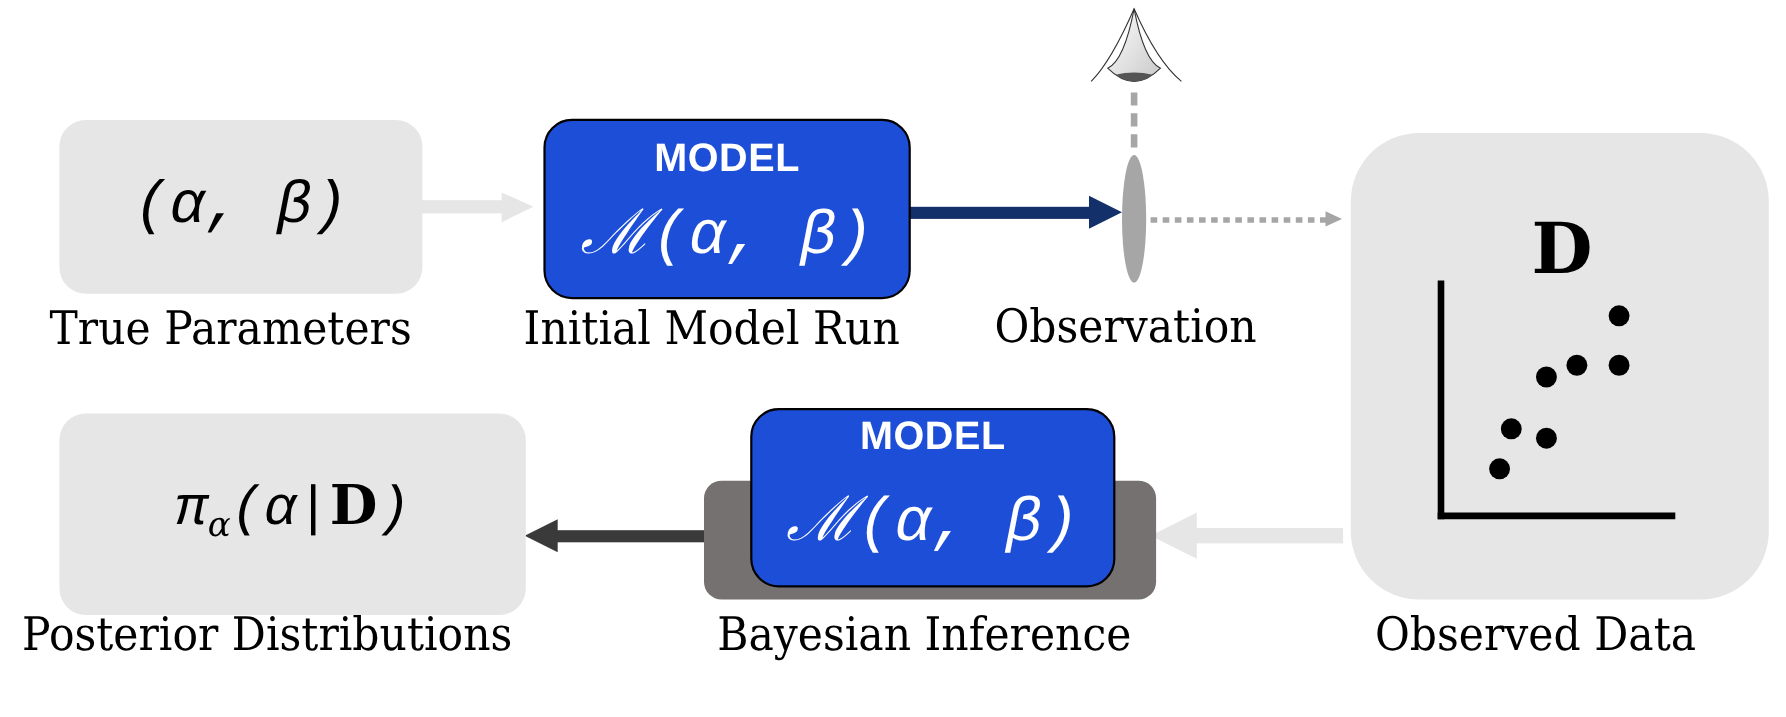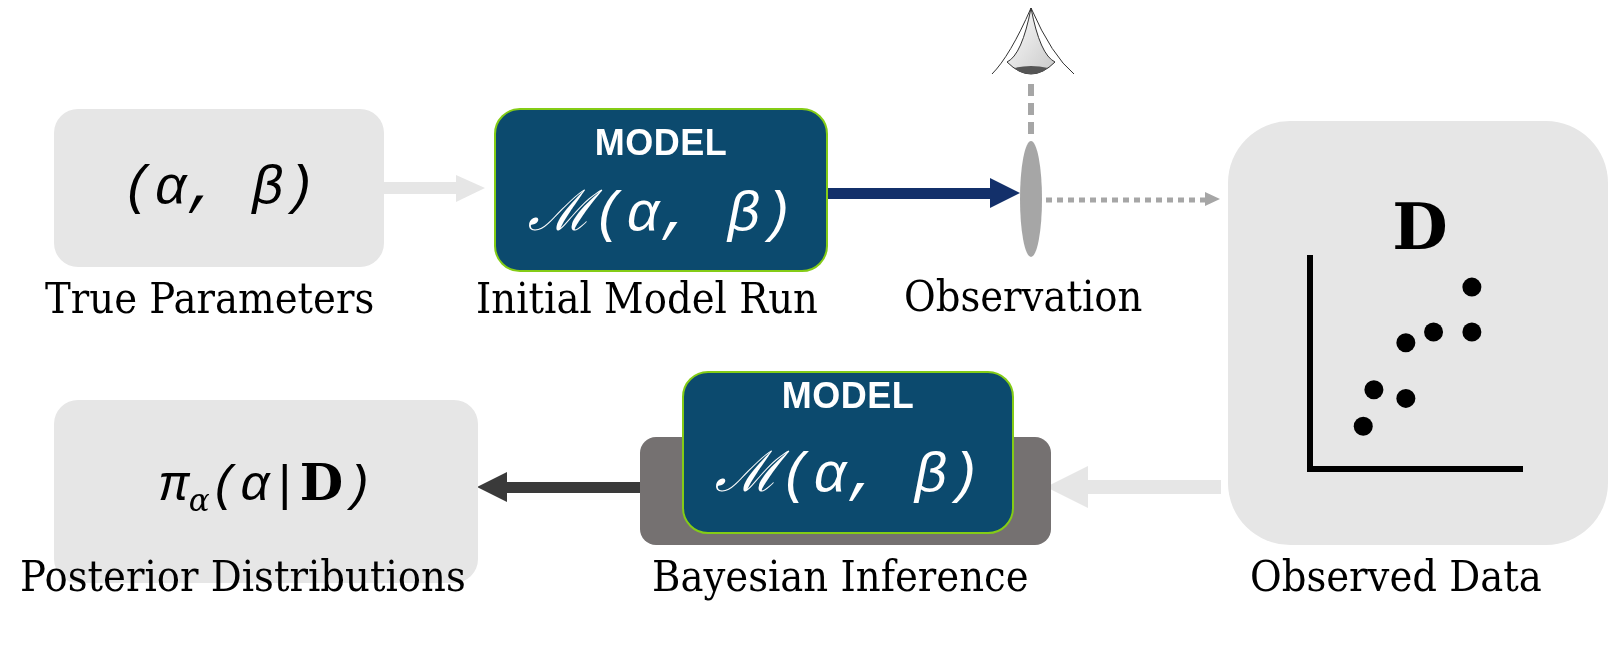--- a/index.html
+++ b/index.html
@@ -1,19 +1,19 @@
 <!DOCTYPE html>
 <html><head>
   <meta charset="utf-8">
   <style>
     html, body { margin: 0; padding: 0; background: #ffffff; }
     body { width: 1624px; height: 652px; position: relative; overflow: hidden; font-family: "DejaVu Serif", serif; }
     .box { position: absolute; border-radius: 24px; box-sizing: border-box; }
     .grey { background: #e6e6e6; }
-    .blue { background: #0c4a6e; border: 2px solid #84cc16; border-radius: 26px; color: #ffffff; text-align: center; }
+    .blue { background: #1d4ed8; border: 2px solid #000000; border-radius: 26px; color: #ffffff; text-align: center; }
     .shadow-box { background: #757171; border-radius: 16px; }
     .model-title { font-family: "Liberation Sans", sans-serif; font-weight: bold; font-size: 36px; letter-spacing: 0.5px; }
     .math { font-family: Liberation Mono, monospace; font-style: italic; }
     .label { position: absolute; font-family: "DejaVu Serif", serif; font-size: 42px; color: #000; white-space: nowrap; transform: scaleX(0.92); transform-origin: left top; }
     .cal { font-family: "DejaVu Serif", serif; font-style: italic; }
     .bold { font-style: normal; font-weight: bold; }
     .sub { font-size: 0.62em; vertical-align: -0.35em; font-style: italic; }
     svg { position: absolute; left: 0; top: 0; }
   </style>
 </head>
@@ -98,18 +98,18 @@
 
 <div class="box shadow-box" style="left:640px; top:437px; width:411px; height:108px;"></div>
 <div class="box blue" style="left:682px; top:371px; width:332px; height:163px;">
   <div class="model-title" style="margin-top:2px;">MODEL</div>
   <div style="font-size:56px; margin-top:14px;">
     <span class="cal">ℳ</span><span class="math">(α, β)</span>
   </div>
 </div>
 <div class="label" style="left:652px; top:552px;">Bayesian Inference</div>
 
-<div class="box grey" style="left:54px; top:376px; width:424px; height:183px; display:flex; flex-direction:column; align-items:center; justify-content:center;margin-top:24px;">
+<div class="box grey" style="left:54px; top:376px; width:424px; height:183px; display:flex; flex-direction:column; align-items:center; justify-content:center;">
   <div style="font-size:50px; line-height:74px;">
     <span class="math">π</span><span class="sub">α</span><span class="math">(α|</span><span class="bold">D</span><span class="math">)</span>
   </div>
 </div>
 <div class="label" style="left:20px; top:552px;">Posterior Distributions</div>
 
 </body></html>

